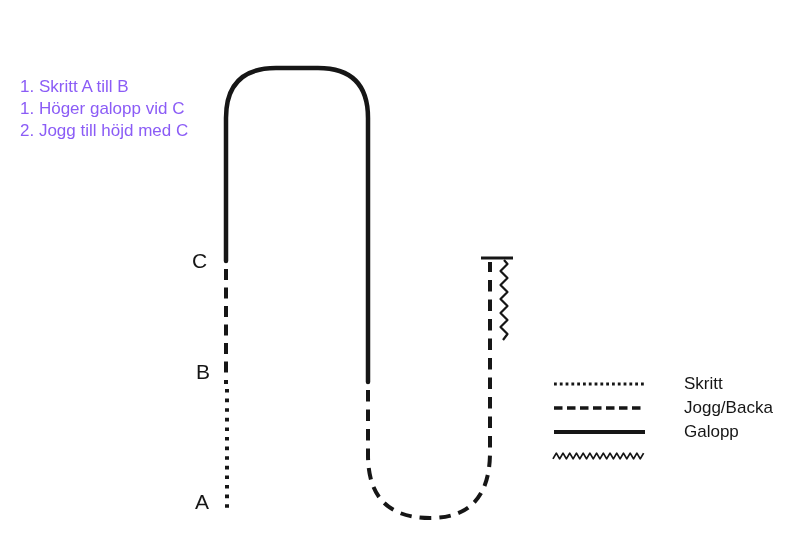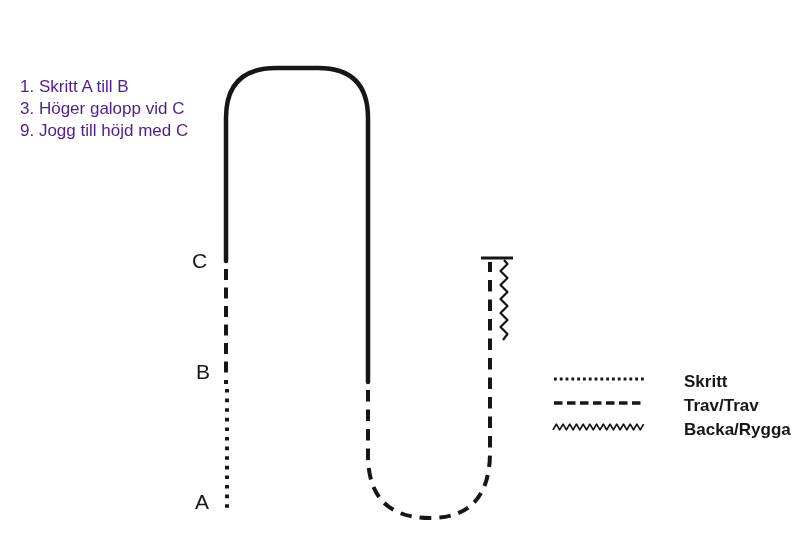--- a/index.html
+++ b/index.html
@@ -19,35 +19,34 @@
     position: absolute;
     left: 0;
     top: 0;
     width: 800px;
     height: 545px;
   }
   .instructions {
     position: absolute;
     left: 20px;
     top: 76px;
-    color: #4c1d95;
+    color: #8b5cf6;
     font-size: 17px;
     line-height: 22px;
     white-space: nowrap;
   }
   .legend {
     position: absolute;
     left: 552px;
     top: 372px;
   }
   .legend-row {
     display: flex;
-    align-items: flex-start;
+    align-items: center;
     height: 24px;
-    font-weight: bold;
   }
   .legend-sample {
     width: 94px;
     height: 14px;
     flex: 0 0 auto;
   }
   .legend-label {
     margin-left: 38px;
     color: #161616;
     font-size: 17px;
@@ -59,22 +58,22 @@
     fill: #161616;
   }
 </style>
 </head>
 <body>
 
 <div class="page">
 
   <div class="instructions">
     <div>1. Skritt A till B</div>
-    <div>3. Höger galopp vid C</div>
-    <div>9. Jogg till höjd med C</div>
+    <div>1. Höger galopp vid C</div>
+    <div>2. Jogg till höjd med C</div>
   </div>
 
   <svg class="course-svg" viewBox="0 0 800 545">
 
     <path d="M 226 261 L 226 118 Q 226 68 276 68 L 318 68 Q 368 68 368 118 L 368 382" fill="none" stroke="#161616" stroke-width="4.5" stroke-linecap="round" stroke-linejoin="round"></path>
 
     <path d="M 226 269 L 226 384" fill="none" stroke="#161616" stroke-width="4" stroke-dasharray="11 7.5"></path>
 
     <path d="M 227 389 L 227 511" fill="none" stroke="#161616" stroke-width="4" stroke-dasharray="3.6 6"></path>
 
@@ -95,26 +94,31 @@
       <svg class="legend-sample" viewBox="0 0 94 14">
         <line x1="2" y1="7" x2="92" y2="7" stroke="#161616" stroke-width="3" stroke-dasharray="2.8 3"></line>
       </svg>
       <span class="legend-label">Skritt</span>
     </div>
 
     <div class="legend-row">
       <svg class="legend-sample" viewBox="0 0 94 14">
         <line x1="2" y1="7" x2="93" y2="7" stroke="#161616" stroke-width="3.5" stroke-dasharray="8.5 4.5"></line>
       </svg>
-      <span class="legend-label">Trav/Trav</span>
+      <span class="legend-label">Jogg/Backa</span>
     </div>
 
+    <div class="legend-row">
+      <svg class="legend-sample" viewBox="0 0 94 14">
+        <line x1="2" y1="7" x2="93" y2="7" stroke="#161616" stroke-width="4"></line>
+      </svg>
+      <span class="legend-label">Galopp</span>
+    </div>
 
     <div class="legend-row">
       <svg class="legend-sample" viewBox="0 0 98 14">
         <path d="M1 10 L4.5 4 L8 10 L11.5 4 L15 10 L18.5 4 L22 10 L25.5 4 L29 10 L32.5 4 L36 10 L39.5 4 L43 10 L46.5 4 L50 10 L53.5 4 L57 10 L60.5 4 L64 10 L67.5 4 L71 10 L74.5 4 L78 10 L81.5 4 L85 10 L88.5 4 L92 10 L95.5 4" fill="none" stroke="#161616" stroke-width="1.8" stroke-linejoin="round"></path>
       </svg>
-      <span class="legend-label">Backa/Rygga</span>
     </div>
 
   </div>
 
 </div>
 
 </body></html>

